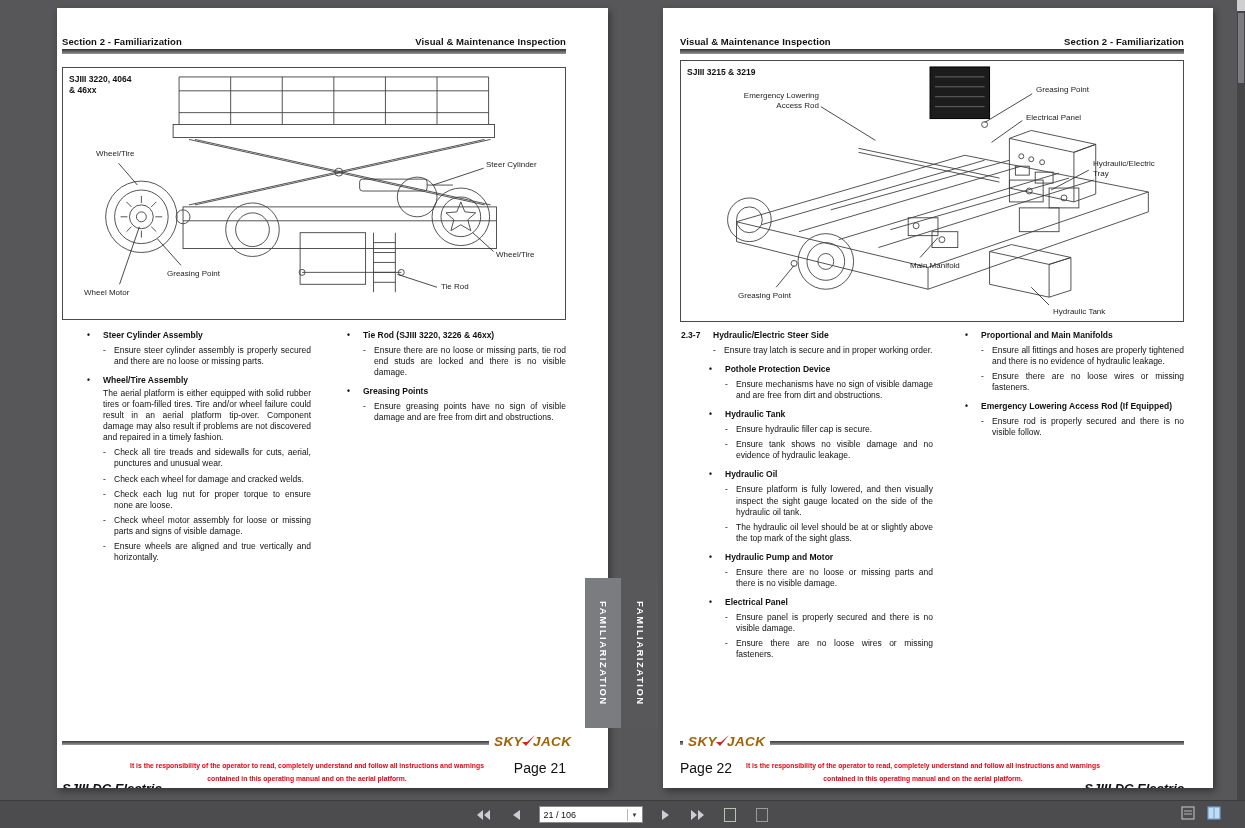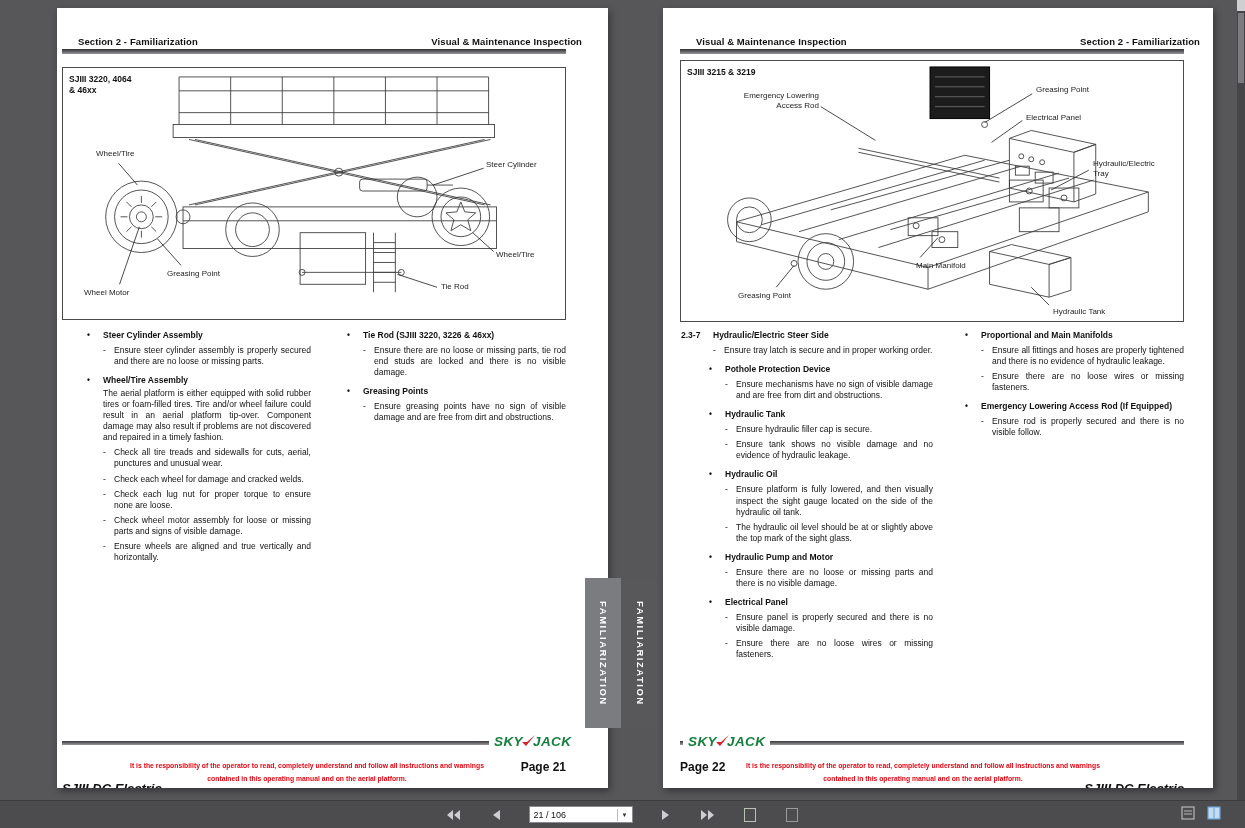--- a/index.html
+++ b/index.html
@@ -12,21 +12,21 @@
     color:#111;
   }
   .page {
     position:absolute; top:8px; height:780px; background:#ffffff;
     box-shadow:2px 3px 7px rgba(0,0,0,.4);
     overflow:hidden;
   }
   .page-left  { left:57px;  width:551px; }
   .page-right { left:663px; width:550px; }
 
-  .hdr-text { position:absolute; font-weight:bold; font-size:9.5px; letter-spacing:.1px;margin-left:16px; }
+  .hdr-text { position:absolute; font-weight:bold; font-size:9.5px; letter-spacing:.1px; }
   .hdr-right { text-align:right; }
   .hdr-bar { position:absolute; height:5px; background:linear-gradient(to bottom,#2f2f31,#97979b); }
 
   .diagram-box { position:absolute; border:1px solid #4a4a4a; background:#fff; }
   .model-label { position:absolute; font-weight:bold; font-size:8.5px; line-height:1.25; }
   .callout { position:absolute; font-size:8px; line-height:1.2; color:#1c1c1c; }
   .art { position:absolute; left:0; top:0; width:100%; height:100%; }
 
   .col { position:absolute; font-size:8.5px; line-height:1.3; }
   .sec { margin-bottom:8px; }
@@ -35,33 +35,33 @@
   .marker { font-weight:bold; }
   .sec-title { font-weight:bold; }
   .para { margin-left:16px; margin-top:2px; text-align:justify; }
   .sub { display:grid; grid-template-columns:11px 1fr; margin-left:16px; margin-top:4px; }
   .sec.numbered .sub { margin-left:32px; }
   .sub-text { text-align:justify; }
   .indent .sec.bullet { margin-left:28px; }
 
   .foot-bar { position:absolute; height:4px; background:linear-gradient(to bottom,#39393b,#9a9a9e); }
   .logo { position:absolute; background:#fff; height:20px; padding:0 5px; display:flex; align-items:center;
-          font-weight:bold; font-style:italic; font-size:13.5px; letter-spacing:.4px; color:#15803d; }
+          font-weight:bold; font-style:italic; font-size:13.5px; letter-spacing:.4px; color:#a16207; }
   .logo .check-mark { width:13px; height:12px; margin:0 -2px 0 -1px; }
   .foot-model { position:absolute; font-weight:bold; font-style:italic; font-size:13px;margin-top:33px; }
-  .foot-page { position:absolute; font-weight:bold; font-size:12px; }
+  .foot-page { position:absolute; font-weight:normal; font-size:14px; }
   .foot-red { position:absolute; color:#e30613; font-weight:bold; font-size:6.8px; text-align:center; }
 
   .tab { position:absolute; top:578px; height:150px; width:36px; display:flex; align-items:center; justify-content:center; }
   .tab-1 { left:585px; background:#7b7c7f; }
   .tab-2 { left:622px; background:#58585b; }
   .tab span { writing-mode:vertical-rl; font-size:9.5px; font-weight:bold; color:#fff; letter-spacing:1.5px; }
 
   .toolbar { position:absolute; left:0; right:0; bottom:0; height:28px; background:#4c4c4f;
-             border-top:1px solid #3b3b3e; display:flex; align-items:center; justify-content:center; gap:24px; }
+             border-top:1px solid #3b3b3e; display:flex; align-items:center; justify-content:center; gap:14px; }
   .tb-btn { display:flex; align-items:center; justify-content:center; width:18px; height:18px; cursor:default; }
   .page-combo { display:flex; align-items:center; justify-content:space-between; width:104px; height:17px;
                 background:#fff; border:1px solid #8a8a8e; padding:0 4px; font-size:9px; color:#111; }
   .combo-caret { font-size:6px; color:#333; padding-left:4px; border-left:1px solid #bbb; height:12px; display:flex; align-items:center; }
   .mini-doc { width:12px; height:14px; border:1px solid #b9c3b4; position:relative; }
   .mini-doc.pale { border-color:#bcbcbf; opacity:.7; }
   .mini-doc::after { content:""; position:absolute; left:2px; top:3px; width:6px; height:1px; background:inherit; }
   .right-tools { position:absolute; right:22px; bottom:6px; display:flex; gap:8px; }
   .panel-ic { width:14px; height:14px; }
 
@@ -290,21 +290,21 @@
         <line x1="240" y1="198" x2="258" y2="178"></line>
         <line x1="95" y1="228" x2="113" y2="206"></line>
         <line x1="370" y1="246" x2="352" y2="228"></line>
       </g>
     </svg>
     <div class="model-label" style="left:6px; top:6px;">SJIII 3215 &amp; 3219</div>
     <div class="callout" style="left:40px; top:30px; width:98px; text-align:right;">Emergency Lowering Access Rod</div>
     <div class="callout" style="left:355px; top:24px;">Greasing Point</div>
     <div class="callout" style="left:345px; top:52px;">Electrical Panel</div>
     <div class="callout" style="left:412px; top:98px; width:64px;">Hydraulic/Electric Tray</div>
-    <div class="callout" style="left:192px; top:200px;padding-left:43px;">Main Manifold</div>
+    <div class="callout" style="left:186px; top:200px;padding-left:43px;">Main Manifold</div>
     <div class="callout" style="left:57px; top:230px;">Greasing Point</div>
     <div class="callout" style="left:372px; top:246px;">Hydraulic Tank</div>
   </div>
 
   <div class="col indent" style="left:18px; top:322px; width:252px;">
       <div class="sec numbered">
         <div class="sec-head numbered">
           <span class="marker">2.3-7</span>
           <span class="sec-title">Hydraulic/Electric Steer Side</span>
         </div>

